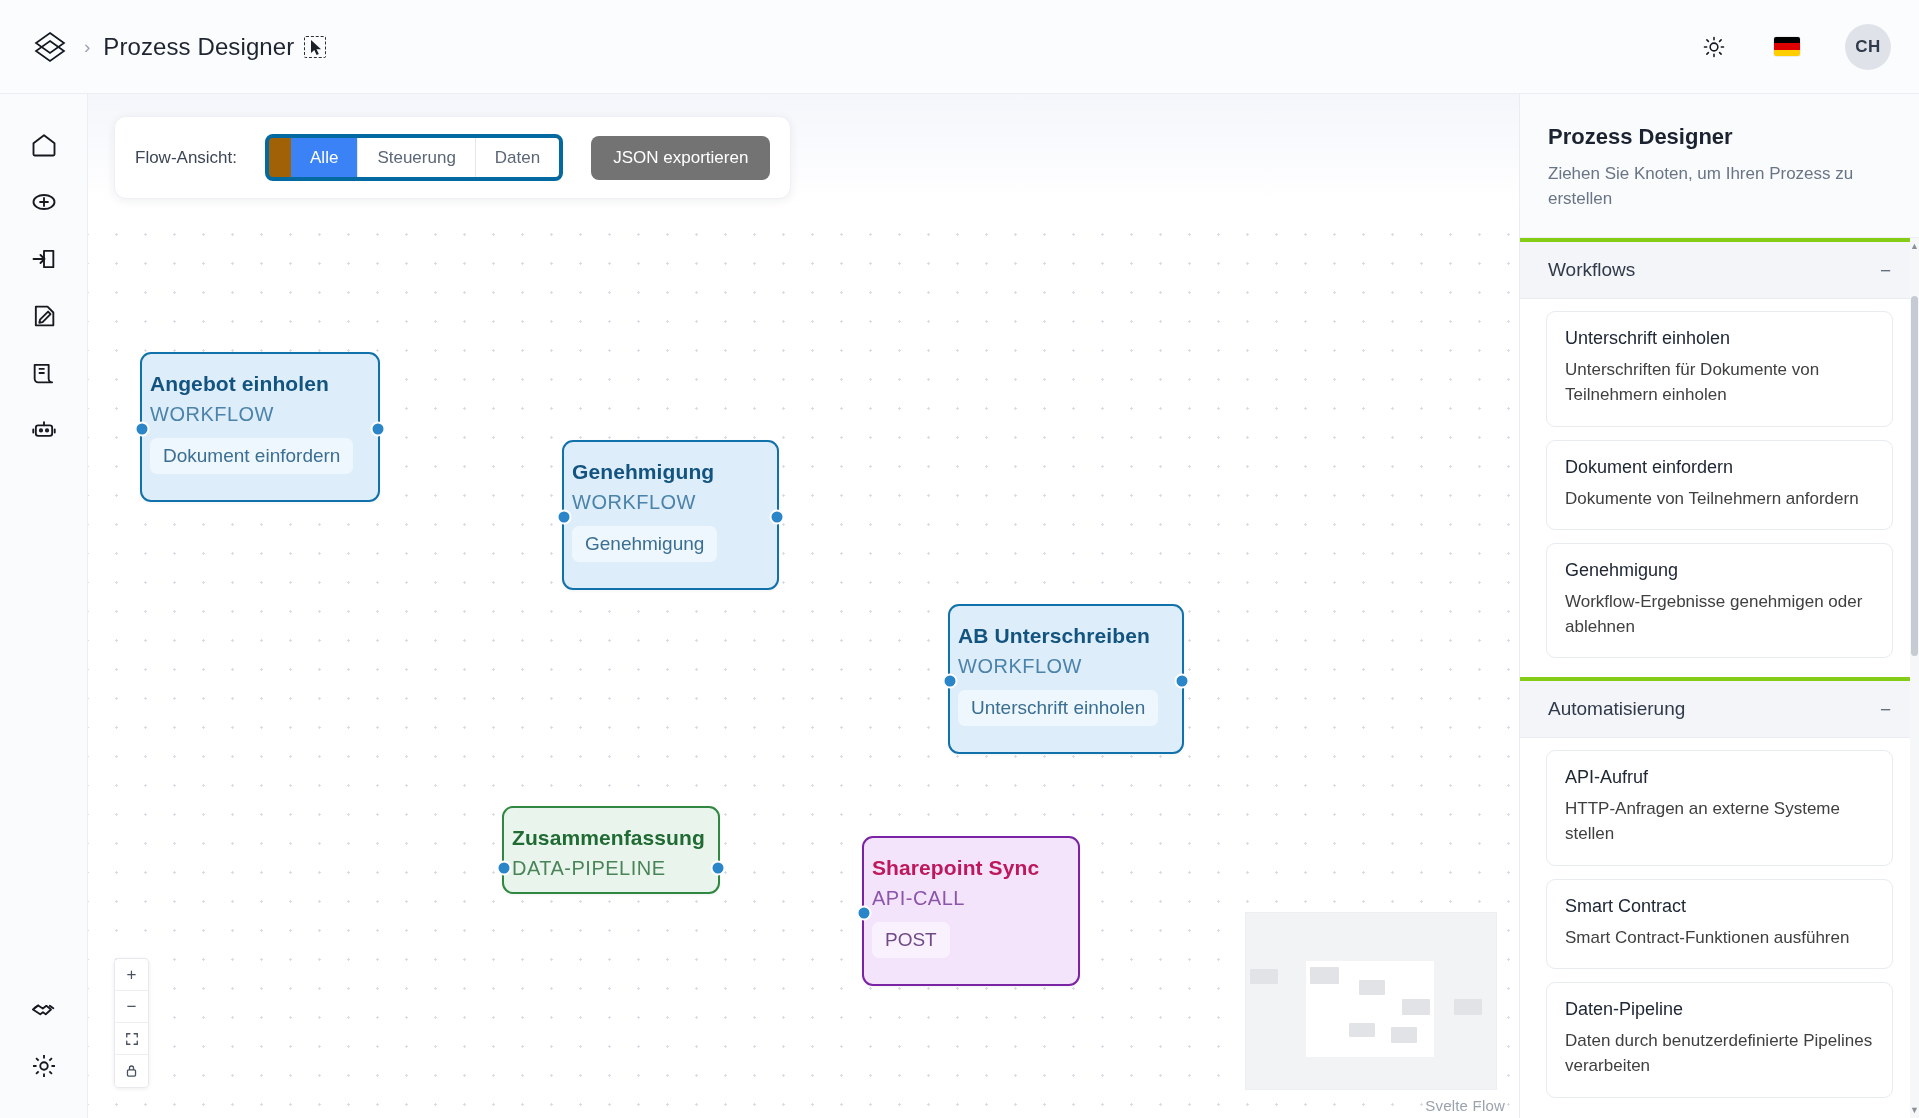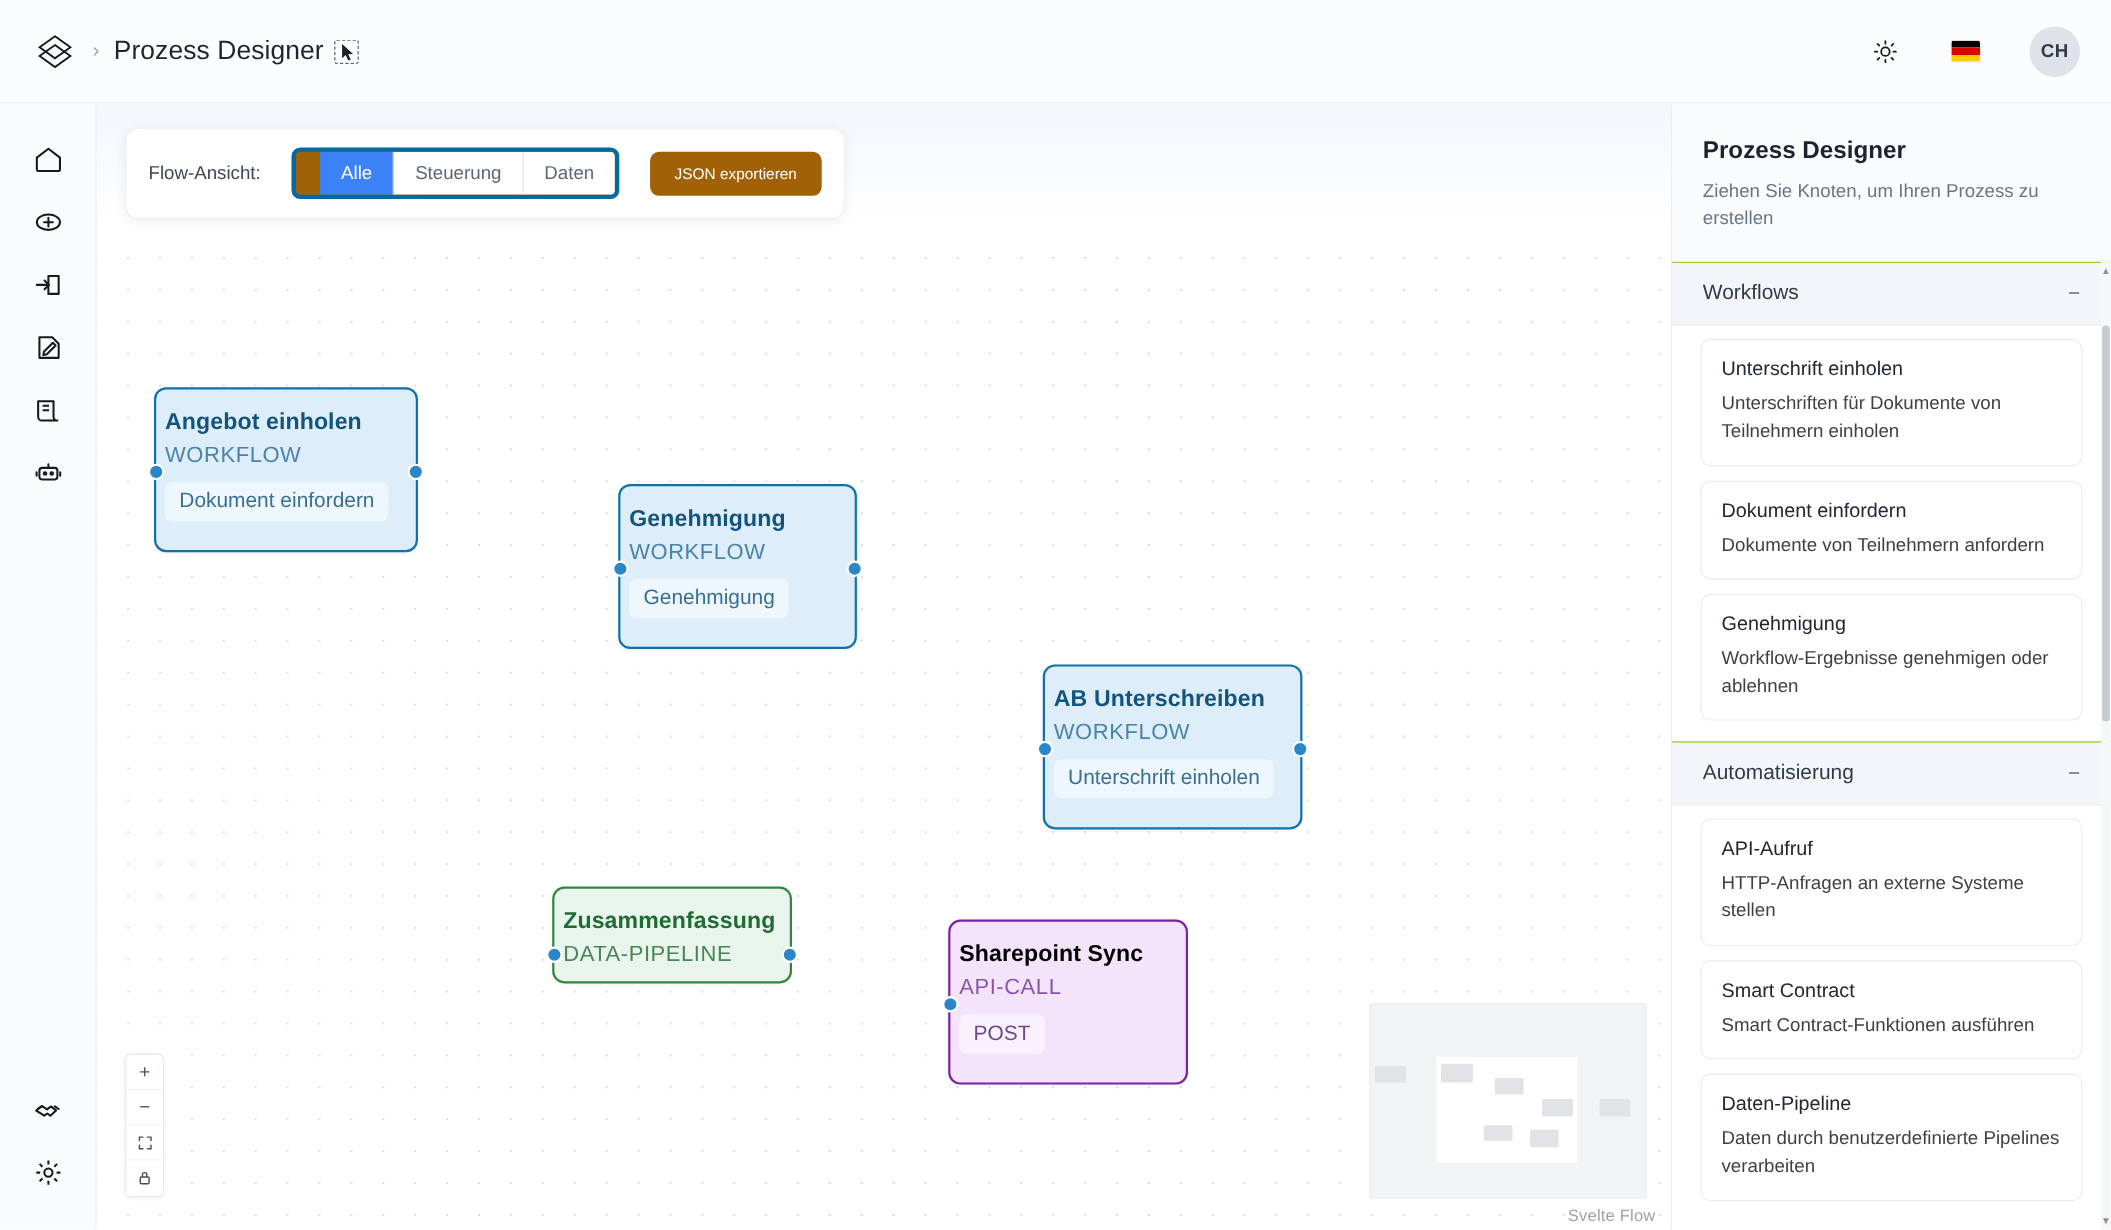--- a/index.html
+++ b/index.html
@@ -81,22 +81,22 @@
   .tb-label { font-size: 17px; color: #3d4655; white-space: nowrap; }
   .seg { display: flex; border: 4px solid #0369a1; border-radius: 8px; overflow: hidden; background:#a16207;padding-left:22px; }
   .seg button {
     font-family: inherit; font-size: 17px; color: #5b6676;
     background: #ffffff; border: none; border-right: 1px solid #e4e7ed;
     padding: 9px 19px; cursor: pointer; line-height: 1.25;
   }
   .seg button:last-child { border-right: none; }
   .seg button.active { background: #3b82f6; color: #ffffff; }
   .btn-export {
-    font-family: inherit; font-size: 14px; color: #ffffff;
-    background: #a16207; border: none; border-radius: 8px;
+    font-family: inherit; font-size: 17px; color: #ffffff;
+    background: #737373; border: none; border-radius: 8px;
     padding: 12px 22px; cursor: pointer; white-space: nowrap;
   }
 
   
   .node {
     position: absolute;
     border-radius: 11px;
     padding: 18px 20px 20px 8px;
     box-shadow: 0 1px 3px rgba(20,30,50,.06);
     user-select: none; cursor: grab;
@@ -108,21 +108,21 @@
     border-radius: 7px;
   }
   .node.blue   { border: 2.5px solid #1171ab; background: #ddedfa; }
   .node.blue .n-title { color: #12537f; }
   .node.blue .n-type  { color: #4b83aa; }
   .node.blue .n-badge { background: #eef7fe; color: #3b6e93; }
   .node.green  { border: 2.5px solid #2f8741; background: #e9f4ec; }
   .node.green .n-title { color: #1f6b33; }
   .node.green .n-type  { color: #4a8459; }
   .node.purple { border: 2.5px solid #7b23a5; background: #f4e4fb; }
-  .node.purple .n-title { color: #000000; }
+  .node.purple .n-title { color: #be185d; }
   .node.purple .n-type  { color: #8b55ab; }
   .node.purple .n-badge { background: #faf1fe; color: #6f4a87; }
 
   .handle {
     position: absolute; width: 15px; height: 15px; border-radius: 50%;
     background: #2a86c8; border: 2.5px solid #ffffff; top: 50%;
     transform: translate(-50%, -50%); cursor: crosshair; z-index: 6;
   }
   .handle.left { left: 0; }
   .handle.right { left: 100%; }
@@ -164,21 +164,21 @@
     background: #ffffff;
     border-left: 1px solid #eaecf1;
     display: flex; flex-direction: column; min-height: 0;
     position: relative;
   }
   .panel-head { padding: 30px 28px 26px 28px; background: #fafbfd; border-bottom: 1px solid #eef0f4; }
   .panel-title { font-size: 22px; font-weight: bold; color: #1b2230; margin-bottom: 12px; }
   .panel-sub { font-size: 17px; color: #697586; line-height: 1.45; }
   .panel-scroll { flex: 1 1 auto; overflow: hidden; position: relative; }
   .sec-head {
-    background: #f3f5f9; border-bottom: 1px solid #e9ecf1; border-top: 1px solid #84cc16;
+    background: #f3f5f9; border-bottom: 1px solid #e9ecf1; border-top: 4px solid #84cc16;
     padding: 17px 28px; display: flex; align-items: center; justify-content: space-between;
     cursor: pointer;
   }
   .sec-title { font-size: 19px; color: #303a4a; }
   .sec-toggle { font-size: 19px; color: #64707f; line-height: 1; }
   .sec-body { padding: 12px 26px 6px 26px; }
   .card {
     border: 1px solid #e8ebf0; border-radius: 9px; background: #ffffff;
     padding: 16px 18px 18px 18px; margin-bottom: 13px; cursor: grab;
   }

